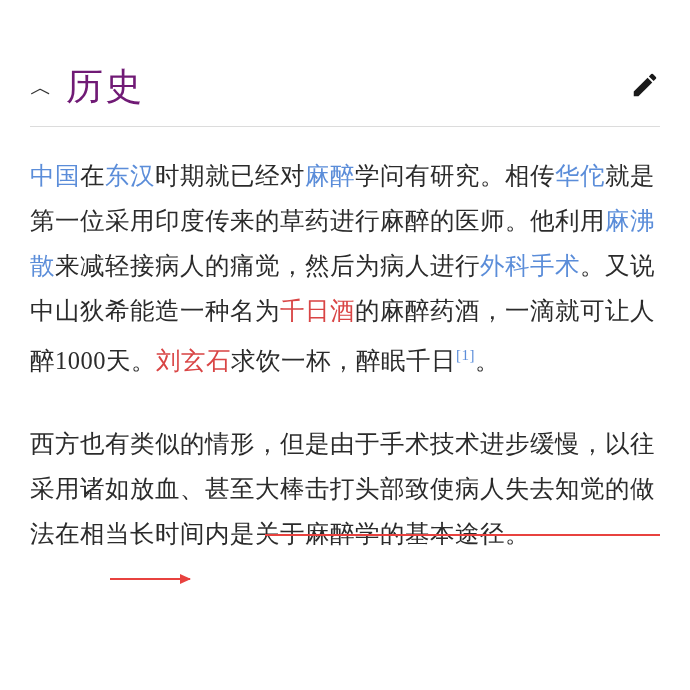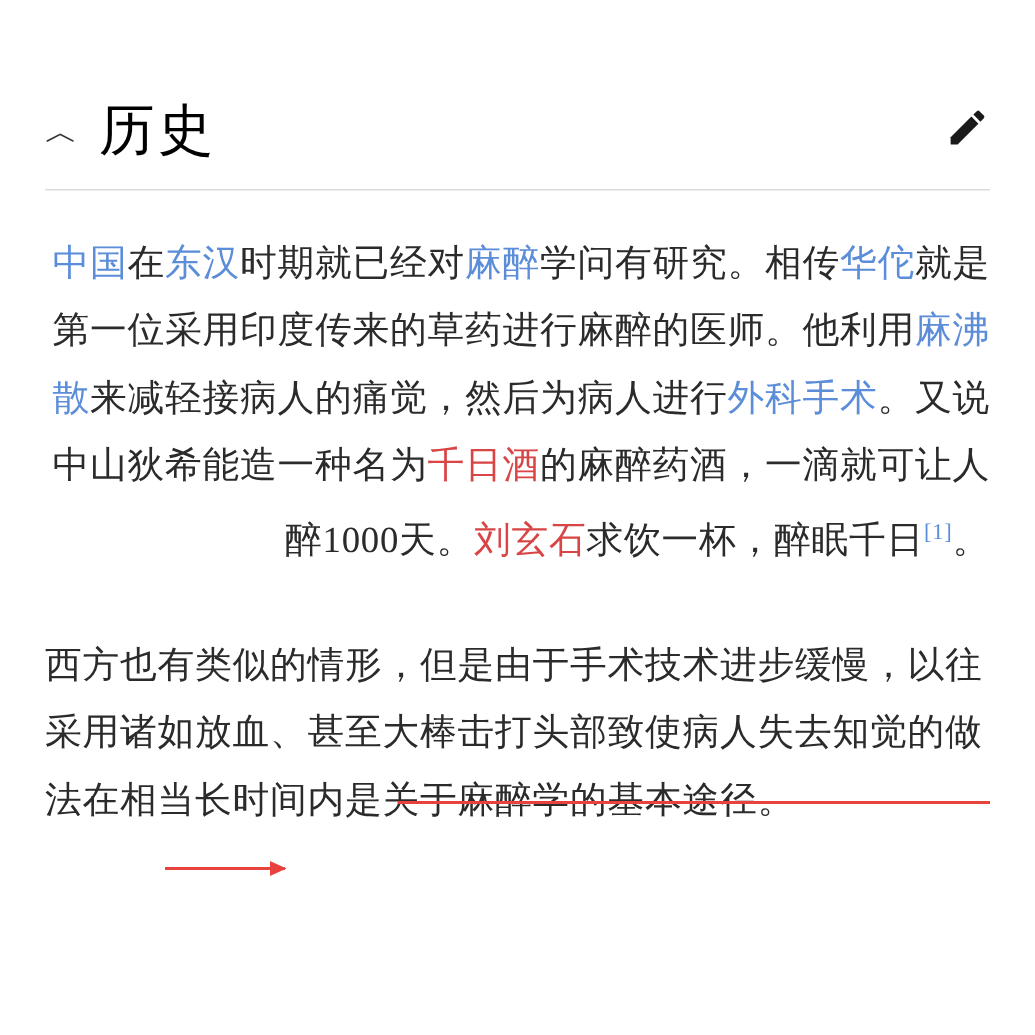--- a/index.html
+++ b/index.html
@@ -37,21 +37,21 @@
     font-size: 22px;
     color: #333333;
     margin-right: 14px;
     line-height: 1;
     position: relative;
     top: -4px;
     font-family: "DejaVu Sans", sans-serif;
   }
   .section-title {
     font-size: 37px;
-    color: #000000;
+    color: #701a75;
     font-weight: normal;
     letter-spacing: 2px;
     font-family: Liberation Mono, monospace;
   }
   .edit-icon {
     width: 30px;
     height: 30px;
     position: relative;
     top: -2px;
   }
@@ -59,21 +59,21 @@
     font-size: 24.5px;
     line-height: 45px;
     color: #2b2b2b;
     letter-spacing: 0.5px;
     font-family: "Liberation Serif", "DejaVu Serif", serif;
   }
   .para {
     margin: 0;
     padding: 0;
   }
-  .para.first { margin-top: 26px; text-align: right; }
+  .para.first { margin-top: 26px; }
   .para.second { margin-top: 38px; }
   .link {
     color: #5b8dd9;
   }
   .link-red {
     color: #d94545;
   }
   .ref {
     color: #5b8dd9;
     font-size: 15px;

